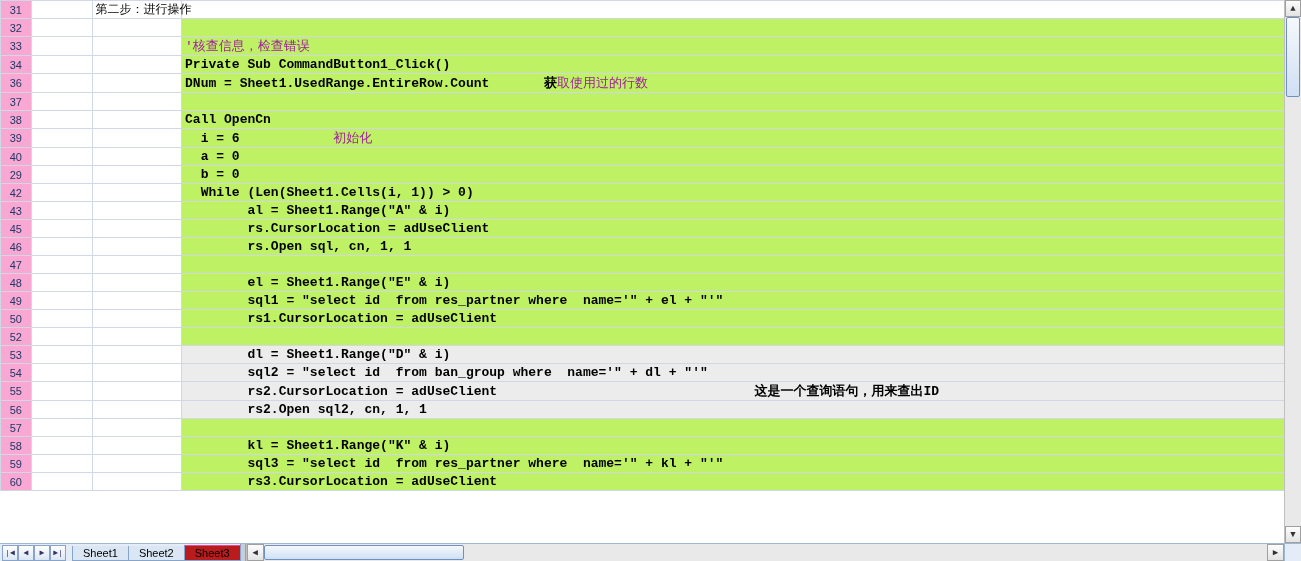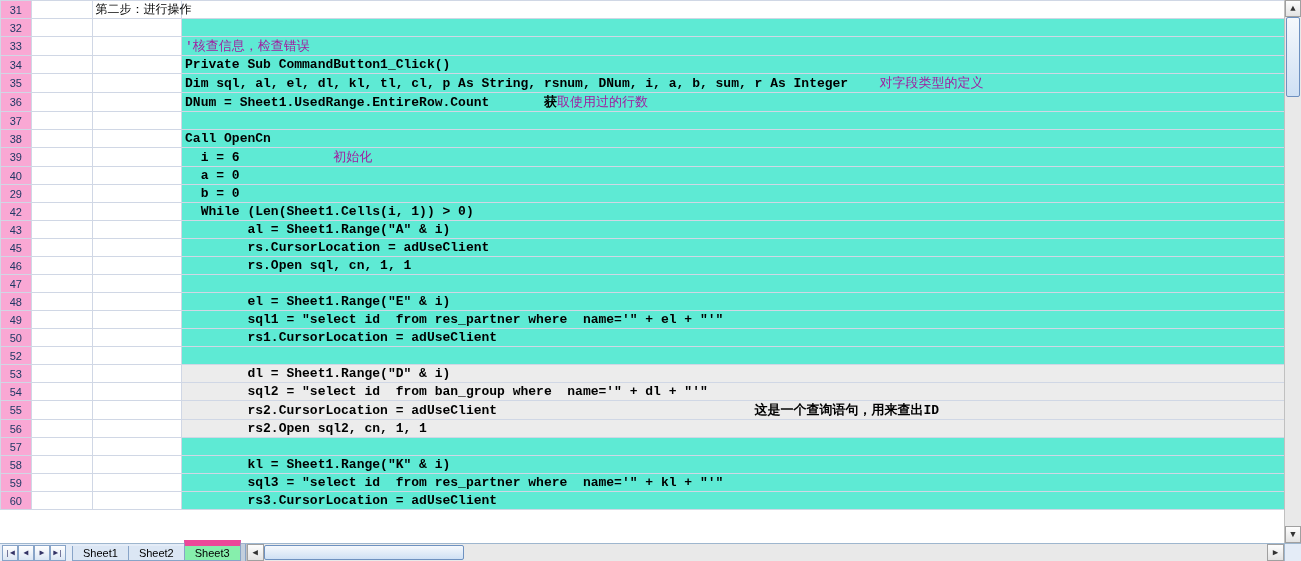--- a/index.html
+++ b/index.html
@@ -9,38 +9,38 @@
   .grid { flex: 1; position: relative; overflow: hidden; }
   table.g { border-collapse: collapse; table-layout: fixed; width: 100%; }
   table.g td, table.g th { border: 1px solid #d0d7e5; height: 18px; padding: 0 3px; white-space: nowrap; overflow: visible; vertical-align: middle; }
   th.rowhdr { width: 30px; background: #f9a8d4; text-align: center; color: #1f3864; font-weight: normal; border-right: 1px solid #9eb6ce; font-family: Arial, sans-serif; font-size: 11px; }
   col.colA { width: 60px; }
   col.colB { width: 88px; }
   col.colC { width: 1100px; }
   td.cA { }
   td.cB { }
   td.cC { font-family: "Courier New", "SimSun", monospace; font-size: 13px; padding-left: 4px; }
-  .hl-orange td.cC { background: #5eead4; margin-left: 8px; }
+  .hl-orange td.cC { background: #bef264; margin-left: 8px; }
   .hl-gray   td.cC { background: #ececec; }
   .code { font-family: "Courier New", monospace; font-weight: bold; color: #000; white-space: pre; }
   .cmt  { color: #a020a0; font-family: "SimSun", "Courier New", monospace; font-weight: normal; }
   .plain { color: #000; font-weight: normal; text-align: center; }
   
   .vscroll { position: absolute; top: 0; right: 0; width: 17px; bottom: 18px; background: #e9e9e9; border-left: 1px solid #c0c0c0; }
   .vscroll .btn { height: 17px; background: linear-gradient(#fdfdfd,#e3e3e3); border: 1px solid #a0a0a0; display: flex; align-items: center; justify-content: center; font-size: 9px; color: #333; }
   .vscroll .track { position: absolute; top: 17px; bottom: 17px; left: 0; right: 0; }
   .vscroll .thumb { position: absolute; top: 0; left: 1px; right: 1px; height: 80px; background: linear-gradient(#f5f8fc,#cfe0f4); border: 1px solid #6e91c0; border-radius: 2px; }
   .vscroll .dn { position: absolute; bottom: 0; left: 0; right: 0; }
   
   .bottom { position: absolute; left: 0; right: 0; bottom: 0; height: 18px; background: #e4ecf7; border-top: 1px solid #9eb6ce; display: flex; align-items: stretch; }
   .tabnav { display: flex; align-items: center; padding: 0 2px; gap: 0; }
   .tabnav .nav { width: 16px; height: 16px; border: 1px solid #88a4c8; background: linear-gradient(#fff,#dbe6f4); display: flex; align-items: center; justify-content: center; font-size: 8px; color: #336; }
   .tabs { display: flex; align-items: flex-end; padding-left: 4px; font-family: Arial, "SimSun", sans-serif; font-size: 11px; text-align: right; }
   .tab { padding: 1px 10px; border: 1px solid #88a4c8; border-top: none; background: #dbe6f4; margin-right: -1px; position: relative; }
-  .tab.active { background: #86efac; border-top: 6px solid #ec4899; font-weight: normal; }
+  .tab.active { background: #b91c1c; border-top: 1px solid #ec4899; font-weight: normal; }
   .splitter { width: 6px; background: #c3cfdd; border-left: 1px solid #88a4c8; border-right: 1px solid #88a4c8; }
   .hscroll { flex: 1; display: flex; align-items: stretch; background: #e9e9e9; border-left: 1px solid #c0c0c0; }
   .hscroll .btn { width: 17px; background: linear-gradient(#fdfdfd,#e3e3e3); border: 1px solid #a0a0a0; display: flex; align-items: center; justify-content: center; font-size: 9px; color: #333; }
   .hscroll .track { flex: 1; position: relative; }
   .hscroll .thumb { position: absolute; left: 0; top: 1px; bottom: 1px; width: 200px; background: linear-gradient(#f5f8fc,#cfe0f4); border: 1px solid #6e91c0; border-radius: 2px; }
   .corner { width: 17px; background: #e4ecf7; border-left: 1px solid #9eb6ce; }
 </style>
 </head>
 <body>
 
@@ -72,26 +72,20 @@
             <td class="cB"></td>
             <td class="cC"><span class="cmt">'核查信息，检查错误</span></td>
           </tr>
           <tr class="hl-orange">
             <th class="rowhdr">34</th>
             <td class="cA"></td>
             <td class="cB"></td>
             <td class="cC"><span class="code">Private Sub CommandButton1_Click()</span></td>
           </tr>
           <tr class="hl-orange">
-            <th class="rowhdr">35</th>
-            <td class="cA"></td>
-            <td class="cB"></td>
-            <td class="cC"><span class="code">Dim sql, al, el, dl, kl, tl, cl, p As String, rsnum, DNum, i, a, b, sum, r As Integer    </span><span class="cmt">对字段类型的定义</span></td>
-          </tr>
-          <tr class="hl-orange">
             <th class="rowhdr">36</th>
             <td class="cA"></td>
             <td class="cB"></td>
             <td class="cC"><span class="code">DNum = Sheet1.UsedRange.EntireRow.Count       获</span><span class="cmt">取使用过的行数</span></td>
           </tr>
           <tr class="hl-orange">
             <th class="rowhdr">37</th>
             <td class="cA"></td>
             <td class="cB"></td>
             <td class="cC"></td>

